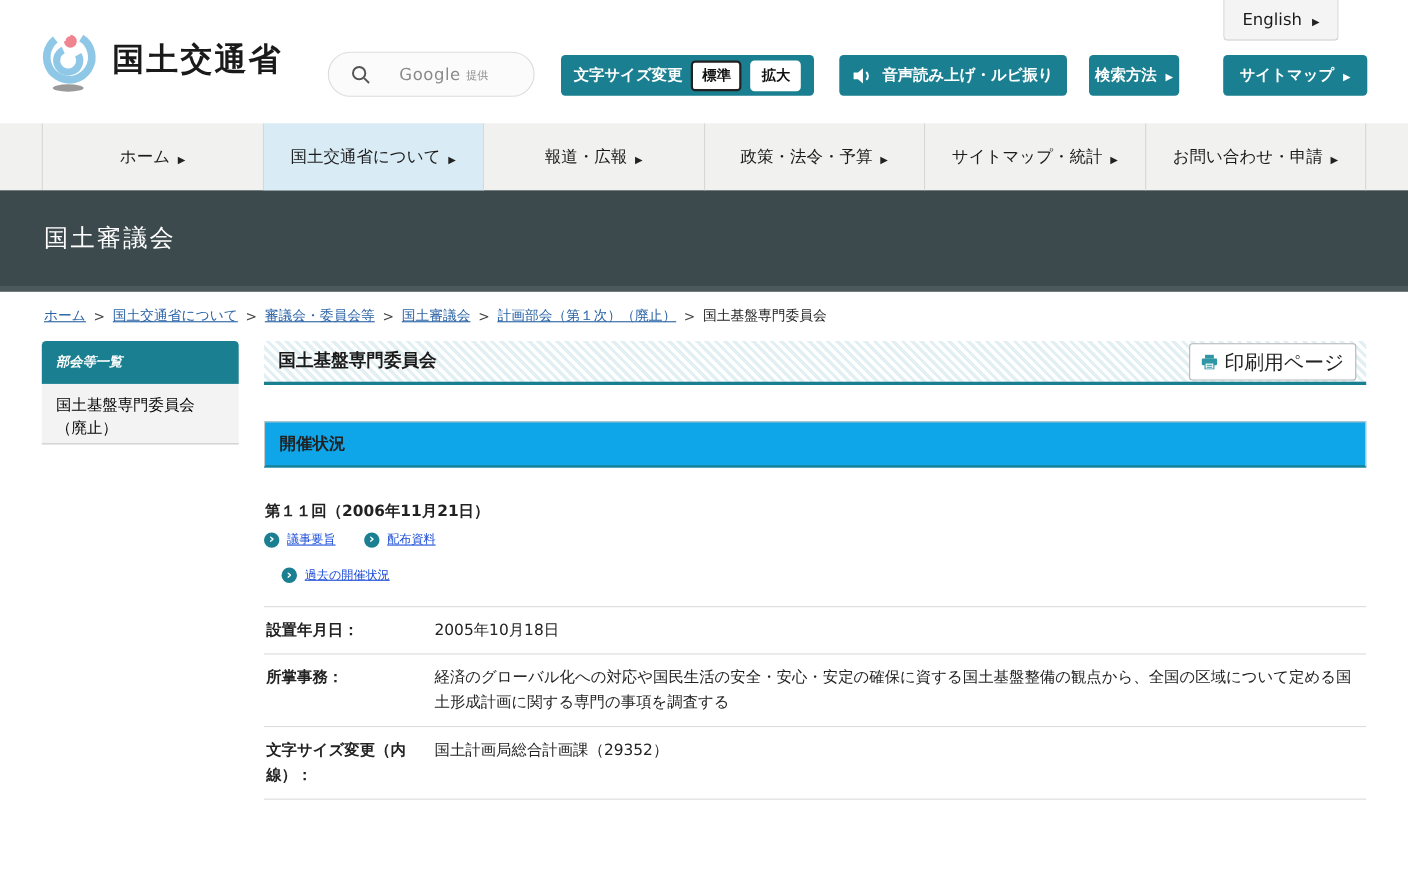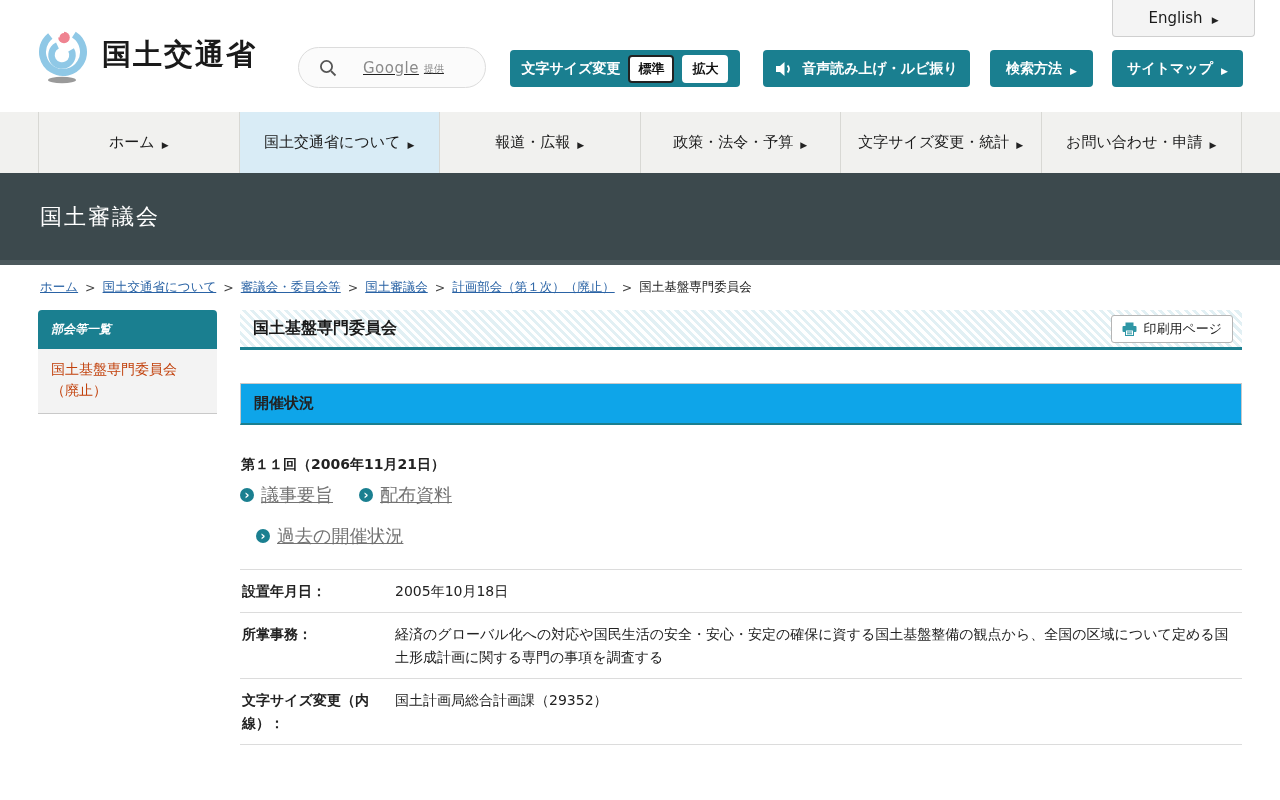--- a/index.html
+++ b/index.html
@@ -2,47 +2,47 @@
 <html lang="ja"><head>
 <meta charset="utf-8">
 <style>
   * { margin:0; padding:0; box-sizing:border-box; }
   html,body { width:1280px; height:800px; overflow:hidden; background:#fff;
     font-family:"DejaVu Sans", sans-serif; color:#222; }
 
   
   .site-header { position:relative; height:112px; background:#fff; }
 
-  .english-btn { position:absolute; top:0; left:1112px; width:143px; height:37px;
+  .english-btn { position:absolute; top:0; left:1112px; width:105px; height:37px;
     background:#f4f4f4; border:1px solid #cfcfcf; border-top:none;
     border-radius:0 0 4px 4px; display:flex; align-items:center; justify-content:center;
     gap:9px; font-size:15px; color:#1a1a1a; cursor:pointer; font-family:inherit; }
 
   .logo { position:absolute; left:38px; top:26px; display:flex; align-items:center;
     gap:10px; text-decoration:none; color:#1a1a1a; }
   .logo-text { font-size:29px; font-weight:bold; letter-spacing:2px; }
 
   .searchbox { position:absolute; left:298px; top:47px; width:188px; height:41px;
     background:#fbfbfb; border:1px solid #dcdcdc; border-radius:21px;
-    display:flex; align-items:center; padding:0 16px 0 20px; cursor:text;text-decoration:underline; }
+    display:flex; align-items:center; padding:0 16px 0 20px; cursor:text; }
   .searchbox .g-main { font-size:15px; color:#8a8a8a; letter-spacing:.5px; margin-left:26px; }
   .searchbox .g-sub { font-size:10px; color:#8a8a8a; margin-left:5px; padding-top:3px; }
 
   .teal-btn { background:#1a7f90; color:#fff; border:none; border-radius:4px;
     height:37px; display:flex; align-items:center; justify-content:center; gap:8px;
     font-size:14px; font-weight:bold; cursor:pointer; font-family:inherit; }
   .tri-w::after { content:"▶"; font-size:9px; color:#fff; }
   .tri-d::after { content:"▶"; font-size:9px; color:#222; }
 
   .fontsize-ctl { position:absolute; left:510px; top:50px; width:230px; padding:0 2px; }
   .chip { background:#fff; color:#111; border:2px solid #fff; border-radius:4px;
     font-size:13px; font-weight:bold; padding:3px 8px; cursor:pointer; font-family:inherit; }
   .chip.active { border-color:#222; }
   .tts-btn { position:absolute; left:763px; top:50px; width:207px; }
-  .method-btn { position:absolute; left:990px; top:50px; width:103px; }
+  .method-btn { position:absolute; left:990px; top:50px; width:82px; }
   .sitemap-btn { position:absolute; left:1112px; top:50px; width:131px; }
 
   
   .global-nav { height:61px; background:#f1f1ef; }
   .nav-inner { display:flex; height:100%; margin:0 38px; border-left:1px solid #d8d8d4; }
   .nav-item { flex:1; display:flex; align-items:center; justify-content:center; gap:7px;
     border-right:1px solid #d8d8d4; font-size:15px; color:#1a1a1a; text-decoration:none; }
   .nav-item.active { background:#d9ecf6; }
 
   
@@ -56,45 +56,45 @@
   .breadcrumb a { color:#2a63a5; text-decoration:underline; }
   .bc:not(:last-child)::after { content:">"; color:#444; margin:0 7px; text-decoration:none; display:inline-block; }
   .bc { display:inline-flex; align-items:center; }
 
   
   .content { display:flex; align-items:flex-start; padding:14px 38px 0; gap:23px; }
 
   .sidebar { flex:0 0 179px; }
   .sidebar-head { background:#1a7f90; color:#fff; font-size:12px; font-weight:bold;
     padding:11px 13px; border-radius:4px 4px 0 0;font-style:italic; }
-  .sidebar-item { display:block; background:#f3f3f3; color:#c2410c; font-size:14px;
-    line-height:1.5; padding:10px 13px 12px; border-bottom:1px solid #c9c9c9;
+  .sidebar-item { display:block; background:#f3f3f3; color:#000000; font-size:14px;
+    line-height:1.5; padding:10px 13px 2px; border-bottom:1px solid #c9c9c9;
     text-decoration:none; }
 
   .main { flex:1; min-width:0; }
   .title-bar { height:40px; border-bottom:3px solid #1a7f90; display:flex; align-items:center;
     padding:0 9px 0 13px;
     background:repeating-linear-gradient(45deg,#ffffff 0 3px,#e2f0f4 3px 6px); }
   .title-bar h2 { font-size:16px; font-weight:bold; color:#1a1a1a; }
   .print-btn { margin-left:auto; background:#fff; border:1px solid #b5b5b5; border-radius:3px;
-    padding:4px 10px; font-size:13px; color:#222; display:flex; align-items:center; gap:6px;
+    padding:4px 10px; font-size:18px; color:#222; display:flex; align-items:center; gap:6px;
     cursor:pointer; font-family:Liberation Serif, serif; }
 
   .sec-head { margin-top:33px; background:#0ea5e9; border:1px solid #c9c9c9;
     border-bottom:2px solid #1a7f90; padding:10px 13px; font-size:15px; font-weight:bold; }
 
   .meeting { margin:31px 0 0 1px; font-size:14px; font-weight:bold; }
   .link-row { margin-top:9px; display:flex; align-items:center; gap:26px; }
   .link-row.past { margin-top:17px;padding-left:16px; }
   .link-item { display:inline-flex; align-items:center; }
   .bullet { width:14px; height:14px; border-radius:50%; background:#1a7f90; color:#fff;
     display:inline-flex; align-items:center; justify-content:center; margin-right:7px;
     font-size:12px; font-weight:bold; line-height:1; padding-bottom:1px; }
   .bullet::after { content:"›"; }
-  .link-item a { color:#737373; font-size:18px; text-decoration:underline; }
+  .link-item a { color:#1d4ed8; font-size:11px; text-decoration:underline; }
 
   .info-table { margin-top:21px; }
   .info-row { display:flex; padding:10px 2px; border-bottom:1px solid #dcdcdc;
     font-size:14px; line-height:1.6; }
   .info-row:first-child { border-top:1px solid #dcdcdc; }
   .info-label { flex:0 0 153px; font-weight:bold; }
   .info-value { flex:1; }
 
   svg { display:block; }
 </style>
@@ -175,21 +175,21 @@
       </a>
       <a class="nav-item">
         <span>報道・広報</span>
         <span class="tri-d"></span>
       </a>
       <a class="nav-item">
         <span>政策・法令・予算</span>
         <span class="tri-d"></span>
       </a>
       <a class="nav-item">
-        <span>文字サイズ変更・統計</span>
+        <span>サイトマップ・統計</span>
         <span class="tri-d"></span>
       </a>
       <a class="nav-item">
         <span>お問い合わせ・申請</span>
         <span class="tri-d"></span>
       </a>
     </div>
   </nav>
 
   <div class="hero">

